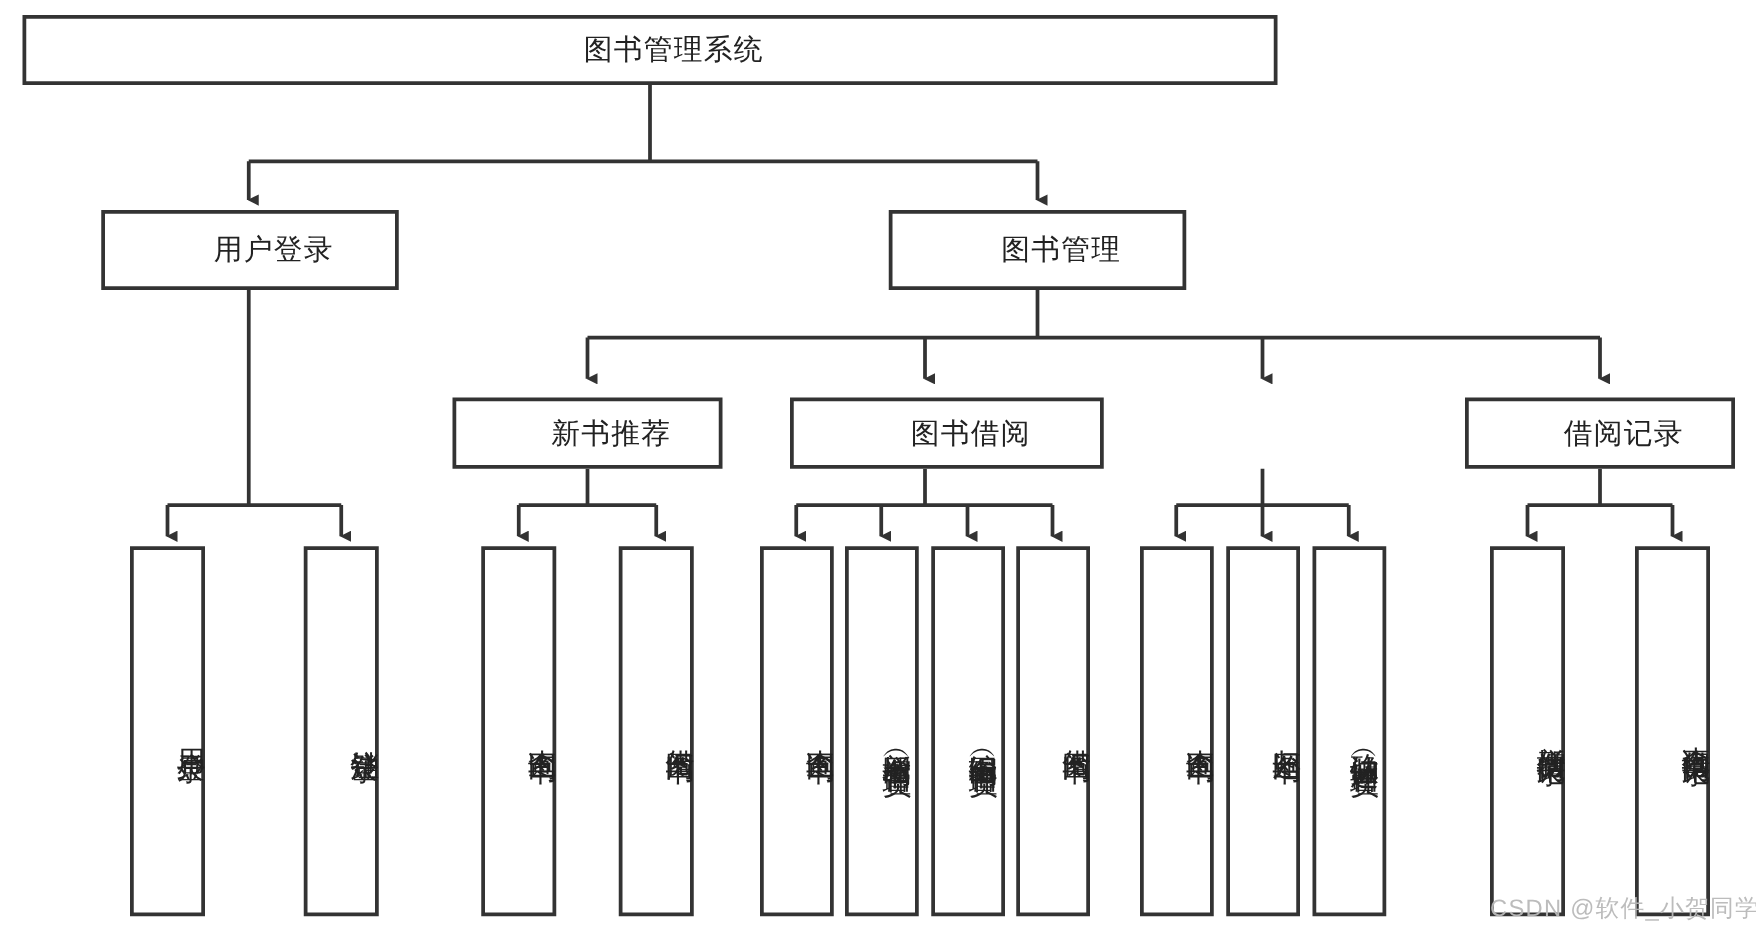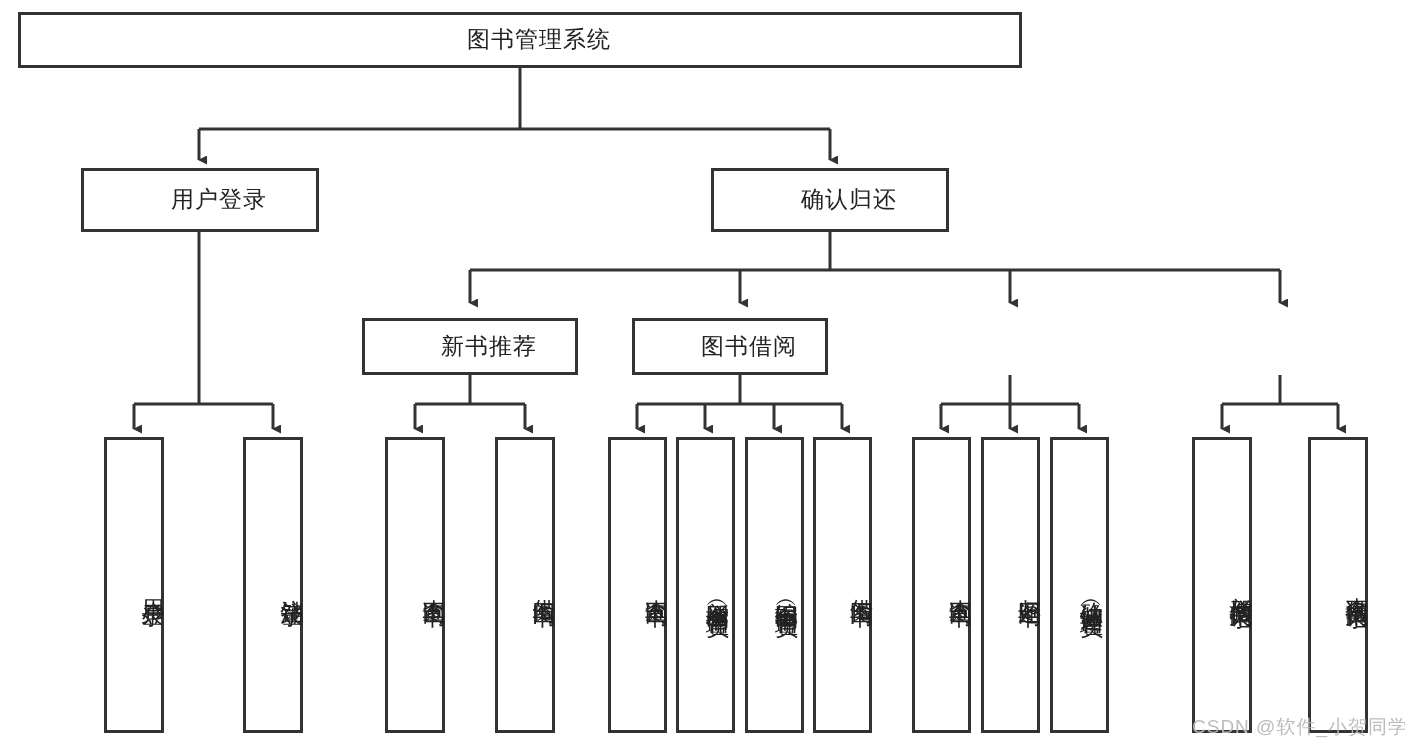--- a/index.html
+++ b/index.html
@@ -121,28 +121,31 @@
   </svg>
 
   <div class="node h root" style="left:18px;top:12px;width:1004px;height:56px;">
     <span>图书管理系统</span>
   </div>
 
   <div class="node h" style="left:81px;top:168px;width:238px;height:64px;">
     <span>用户登录</span>
   </div>
   <div class="node h" style="left:711px;top:168px;width:238px;height:64px;">
-    <span>确认归还</span>
+    <span>图书管理</span>
   </div>
 
   <div class="node h" style="left:362px;top:318px;width:216px;height:57px;text-align:center;">
     <span>新书推荐</span>
   </div>
-  <div class="node h" style="left:632px;top:318px;width:196px;height:57px;">
+  <div class="node h" style="left:632px;top:318px;width:251px;height:57px;">
     <span>图书借阅</span>
+  </div>
+  <div class="node h" style="left:1172px;top:318px;width:216px;height:57px;">
+    <span>借阅记录</span>
   </div>
 
   <div class="node v mid" style="left:104px;top:437px;width:60px;height:296px;">
     <span>用户登录</span>
   </div>
   <div class="node v mid" style="left:243px;top:437px;width:60px;height:296px;">
     <span>注销登录</span>
   </div>
 
   <div class="node v mid" style="left:385px;top:437px;width:60px;height:296px;">

